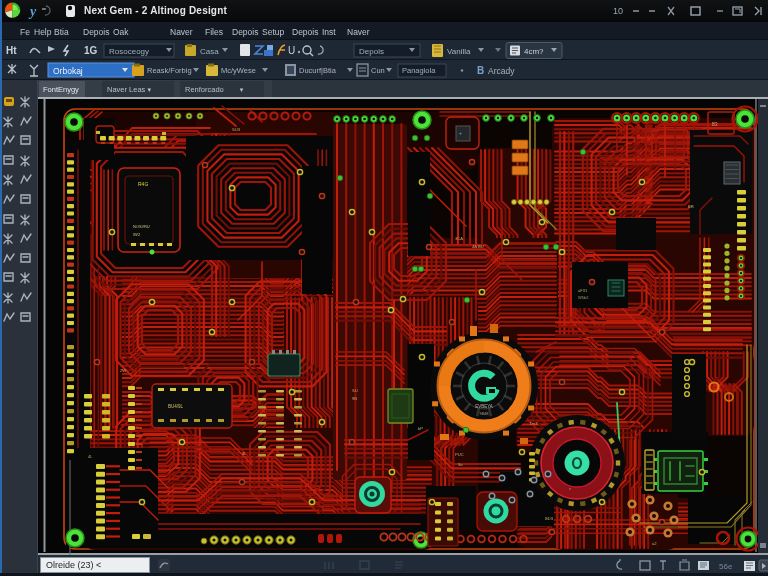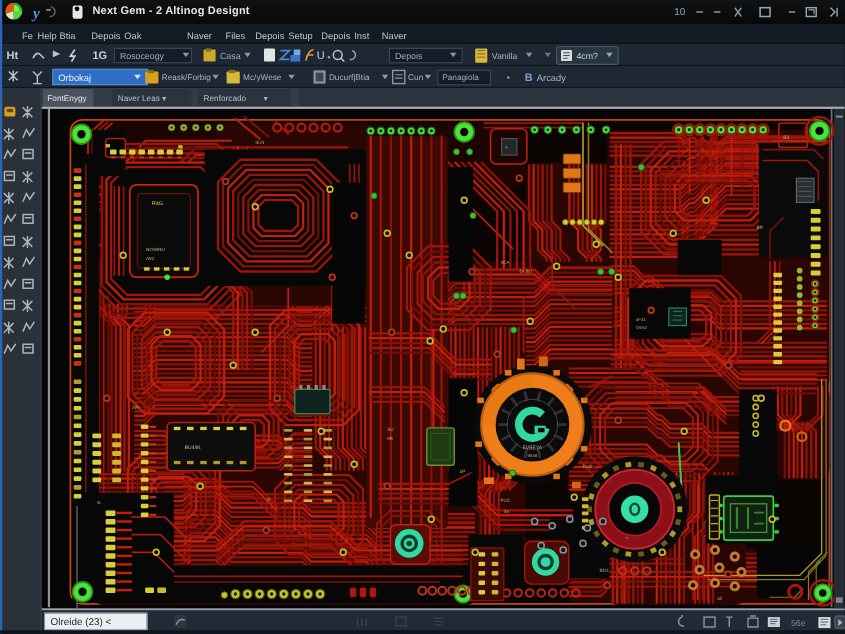--- a/index.html
+++ b/index.html
@@ -1286,21 +1286,21 @@
     <text x="652.0" y="545.0" font-size="4.2" fill="#b8ad6a" text-anchor="start" font-weight="normal" font-family="Liberation Sans, sans-serif">a2</text>
     <text x="242.0" y="455.0" font-size="4.2" fill="#b8ad6a" text-anchor="start" font-weight="normal" font-family="Liberation Sans, sans-serif">4L</text>
   </svg>
 
 <div class="abs" style="left:758px;top:99px;width:10px;height:454px;background:#252c35"></div>
 <div class="abs" style="left:760px;top:105px;width:6px;height:2px;background:#7a848e"></div>
 <div class="abs" style="left:760px;top:543px;width:6px;height:5px;background:#7a848e"></div>
 
 <div class="abs" style="left:38px;top:555px;width:730px;height:21px;background:#212b38"></div>
 <div class="abs" style="left:0;top:576px"></div>
-<div class="abs" style="left:40px;top:557px;width:94px;height:16px;background:#eceff1;border:1px solid #8a929a;color:#23282d;font-size:9px;padding:2px 0 0 5px">Olreide (23) &lt;</div>
+<div class="abs" style="left:40px;top:557px;width:110px;height:16px;background:#eceff1;border:1px solid #8a929a;color:#23282d;font-size:9px;padding:2px 0 0 5px">Olreide (23) &lt;</div>
 <svg class="abs" style="left:155px;top:557px" width="620" height="17" viewBox="0 0 620 17">
  <rect x="3" y="2" width="12" height="12" rx="2" fill="#2c3540"></rect>
  <path d="M5 11 q3 -7 8 -4" stroke="#8a96a2" stroke-width="1.4" fill="none"></path>
  <path d="M170 5 v7 m4 -7 v7 m4 -7 v7" stroke="#3a4552" stroke-width="1.2"></path>
  <rect x="205" y="4" width="9" height="8" fill="none" stroke="#3a4552" stroke-width="1.2"></rect>
  <path d="M240 5 h8 m-8 3 h8 m-8 3 h6" stroke="#3a4552" stroke-width="1.1"></path>
  <path d="M465 4 a4 4 0 1 0 2 8 m-2 -8 v-2" stroke="#8a96a2" stroke-width="1.3" fill="none"></path>
  <rect x="485" y="4" width="10" height="9" fill="none" stroke="#8a96a2" stroke-width="1.3"></rect>
  <path d="M508 4 v9 m-3 -9 h6" stroke="#8a96a2" stroke-width="1.3"></path>
  <path d="M525 5 h9 v8 h-9 z m2 -2 h5" stroke="#8a96a2" stroke-width="1.2" fill="none"></path>

